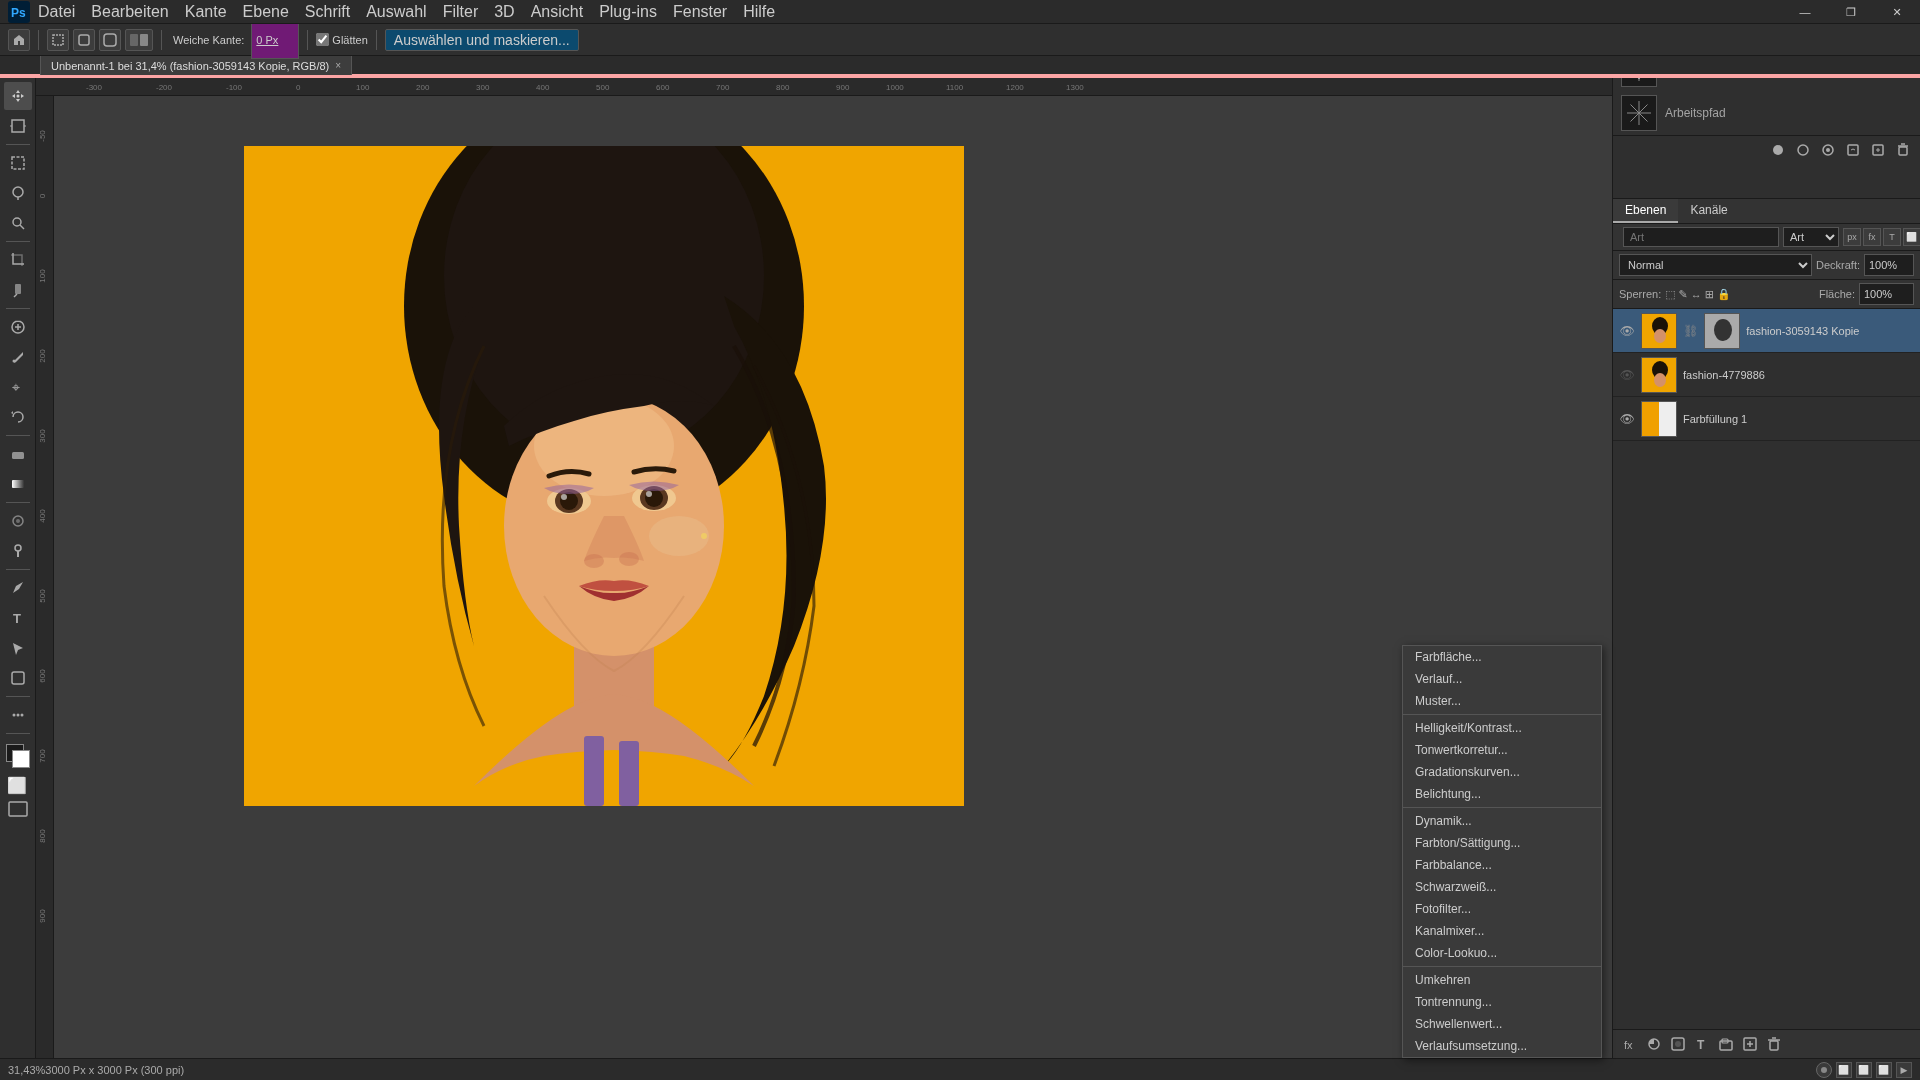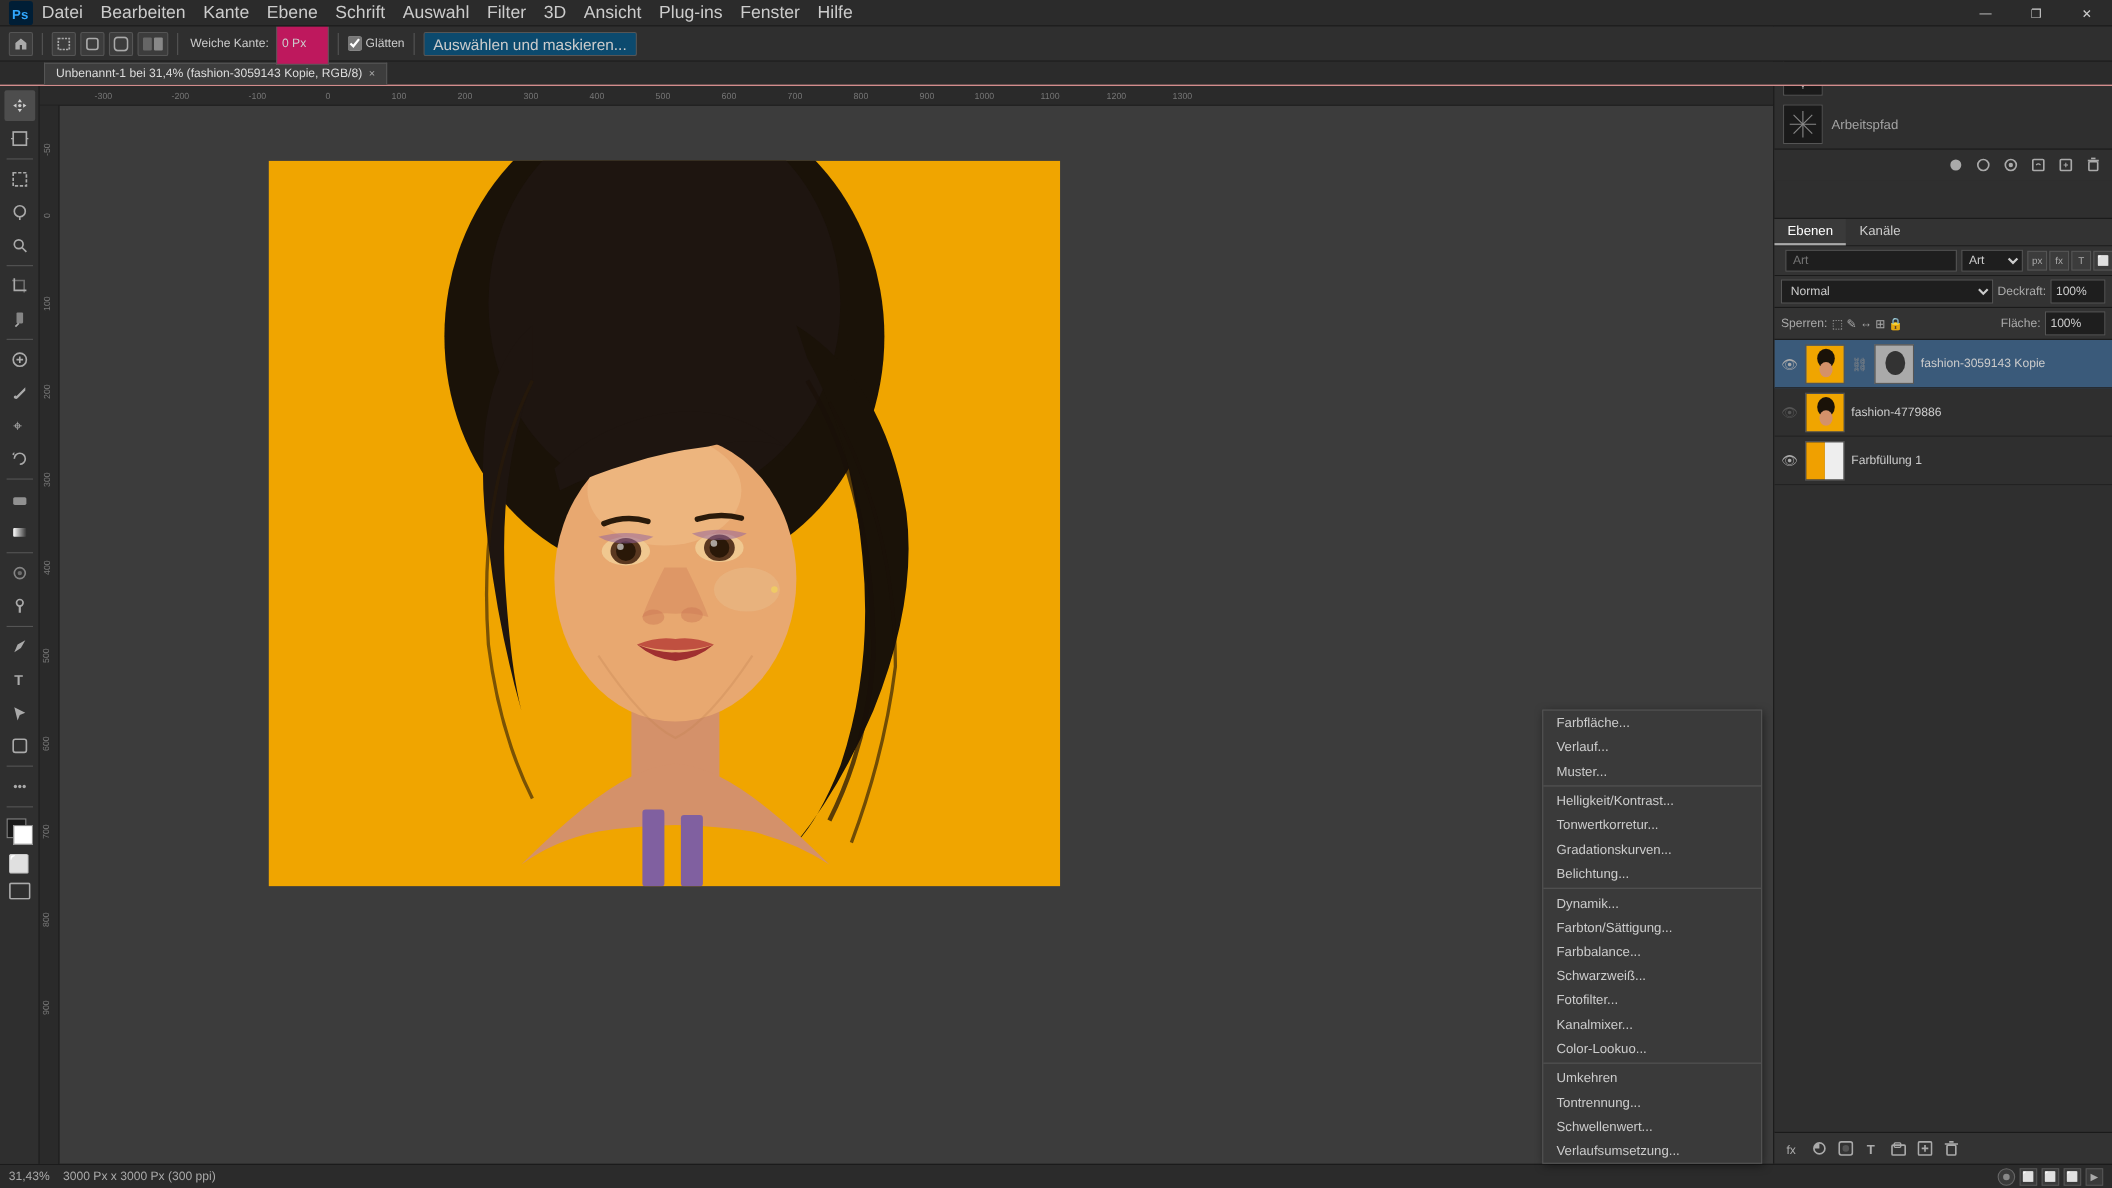--- a/index.html
+++ b/index.html
@@ -68,27 +68,28 @@
       height: 20px;
       background: #555;
       margin: 0 4px;
     }
     .toolbar-label {
       font-size: 11px;
       color: #ccc;
       margin: 0 3px;
     }
     .toolbar-input {
-      background: #be185d;
+      background: #701a75;
       border: 1px solid #555;
       color: #ccc;
       font-size: 11px;
       padding: 18px 4px;
       height: 20px;
       width: 40px;
+      text-decoration: underline;
     }
     .toolbar-checkbox-label {
       display: flex;
       align-items: center;
       gap: 3px;
       font-size: 11px;
       color: #ccc;
       cursor: pointer;
     }
     .toolbar-checkbox-label input {
@@ -110,21 +111,21 @@
       width: 100%;
       height: 22px;
       background: #2b2b2b;
       display: flex;
       align-items: center;
       padding: 0 40px;
       position: absolute;
       top: 56px;
       left: 0;
       z-index: 98;
-      border-bottom: 1px solid #fca5a5;
+      border-bottom: 4px solid #fca5a5;
     }
     .doc-tab {
       background: #3d3d3d;
       border: 1px solid #555;
       border-bottom: none;
       padding: 2px 10px;
       font-size: 11px;
       color: #ddd;
       cursor: pointer;
       display: flex;
@@ -501,21 +502,20 @@
       position: absolute;
       bottom: 0;
       left: 0;
       right: 0;
       height: 22px;
       background: #2b2b2b;
       border-top: 1px solid #1a1a1a;
       display: flex;
       align-items: center;
       padding: 0 8px;
-      gap: 12px;
       font-size: 11px;
       color: #aaa;
     }
 
     
     .paths-icon-row {
       display: flex;
       padding: 3px 6px;
       gap: 3px;
       justify-content: flex-end;

